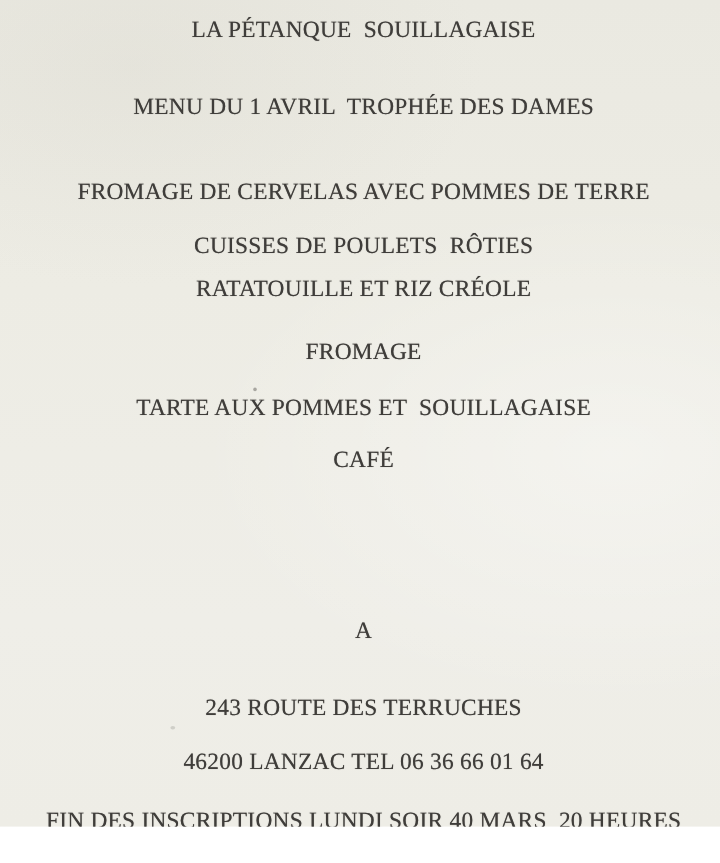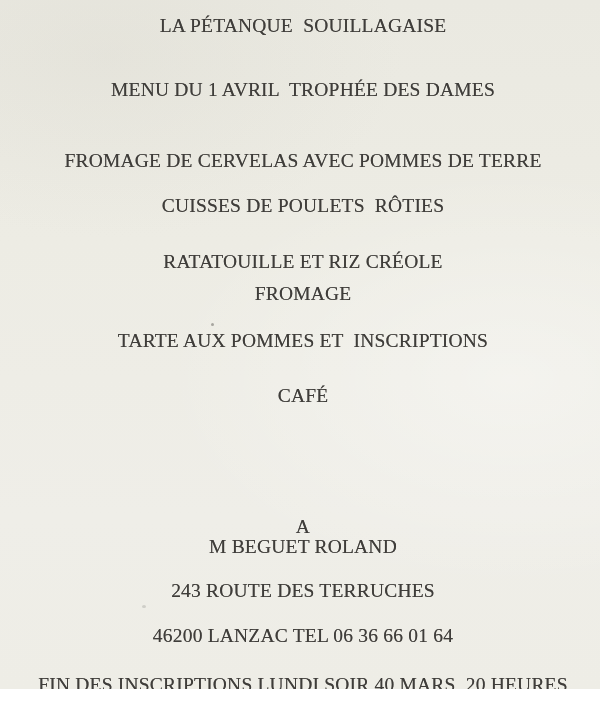--- a/index.html
+++ b/index.html
@@ -55,32 +55,31 @@
 <div class="paper">
 
   <div class="line" style="top:14px;">LA PÉTANQUE  SOUILLAGAISE</div>
 
   <div class="line" style="top:78px;">MENU DU 1 AVRIL  TROPHÉE DES DAMES</div>
 
   <div class="line" style="top:149px;">FROMAGE DE CERVELAS AVEC POMMES DE TERRE</div>
 
   <div class="line" style="top:194px;">CUISSES DE POULETS  RÔTIES</div>
 
-  <div class="line" style="top:250px;">RATATOUILLE ET RIZ CRÉOLE</div>
+  <div class="line" style="top:230px;">RATATOUILLE ET RIZ CRÉOLE</div>
 
   <div class="line" style="top:282px;">FROMAGE</div>
 
-  <div class="line" style="top:329px;">TARTE AUX POMMES ET  INSCRIPTIONS</div>
+  <div class="line" style="top:329px;">TARTE AUX POMMES ET  SOUILLAGAISE</div>
 
-  <div class="line" style="top:372px;margin-top:12px;">CAFÉ</div>
+  <div class="line" style="top:372px;">CAFÉ</div>
 
 
   <div class="line" style="top:515px;">A</div>
 
-  <div class="line" style="top:535px;">M BEGUET ROLAND</div>
 
   <div class="line" style="top:579px;">243 ROUTE DES TERRUCHES</div>
 
   <div class="line" style="top:624px;">46200 LANZAC TEL 06 36 66 01 64</div>
 
   <div class="line" style="top:673px;">FIN DES INSCRIPTIONS LUNDI SOIR 40 MARS  20 HEURES</div>
 
   <div class="speck speck-1"></div>
   <div class="speck speck-2"></div>
 

